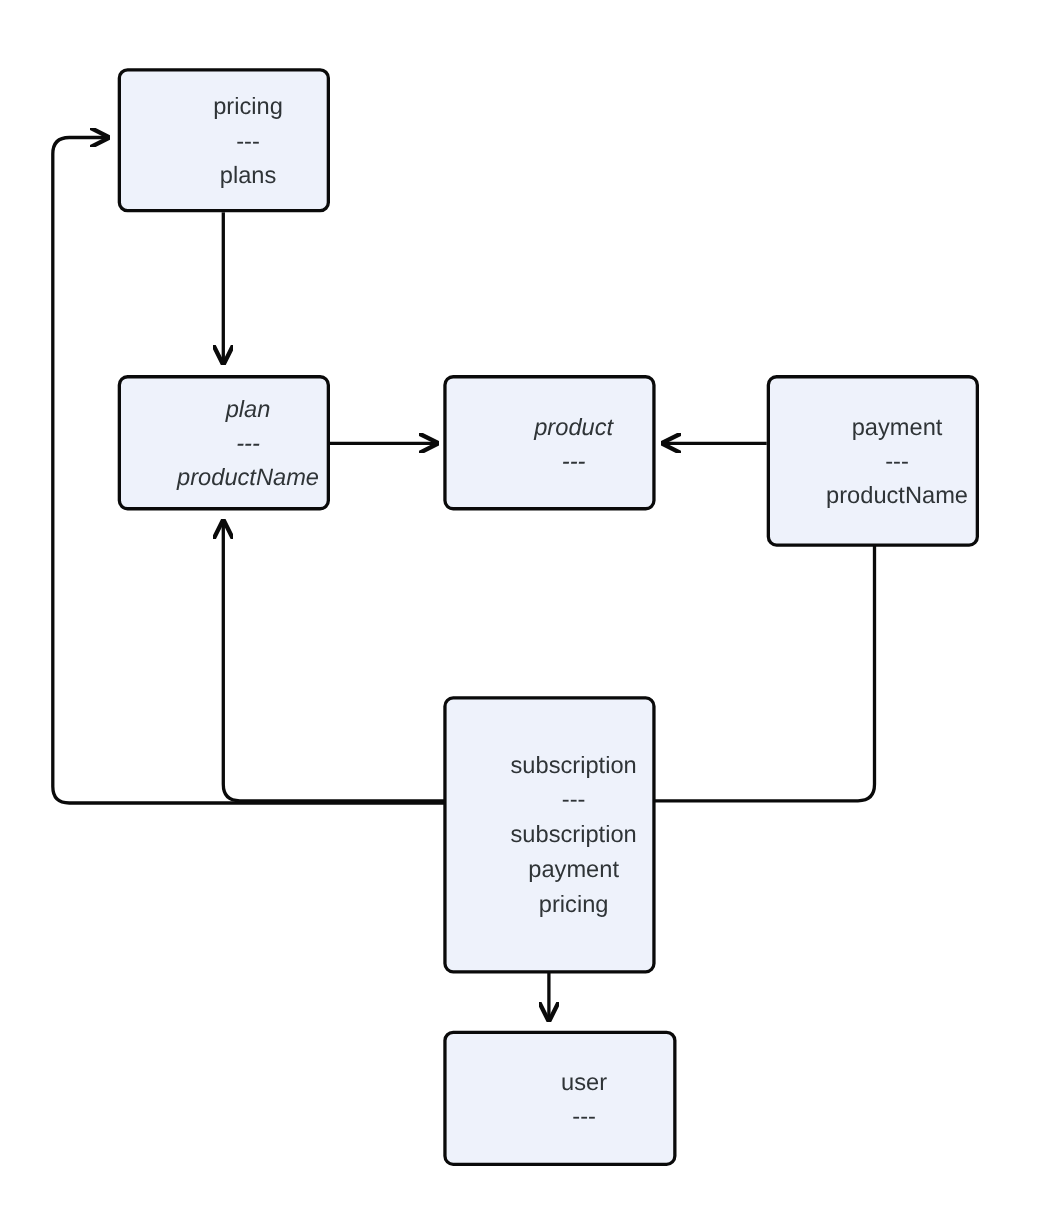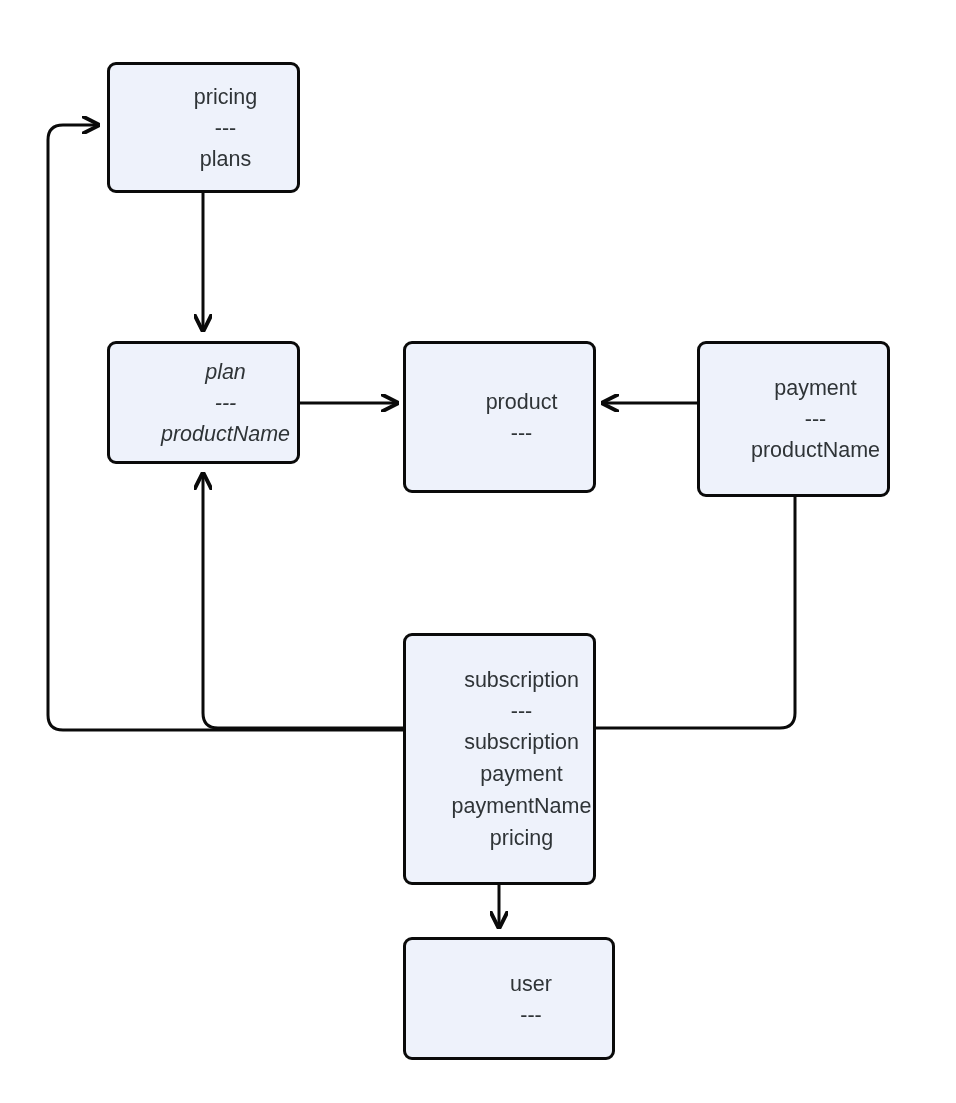--- a/index.html
+++ b/index.html
@@ -87,40 +87,39 @@
   </div>
 
   <div class="node" style="left:107px; top:341px; width:193px; height:123px;font-style:italic;">
     <div>plan</div>
     <div class="sep">---</div>
     <div class="field-list">
       <div>productName</div>
     </div>
   </div>
 
-  <div class="node" style="left:403px; top:341px; width:193px; height:152px;">
+  <div class="node" style="left:403px; top:341px; width:193px; height:123px;font-style:italic;">
     <div>product</div>
     <div class="sep">---</div>
   </div>
 
   <div class="node" style="left:697px; top:341px; width:193px; height:156px;">
     <div>payment</div>
     <div class="sep">---</div>
     <div class="field-list">
       <div>productName</div>
     </div>
   </div>
 
   <div class="node" style="left:403px; top:603px; width:193px; height:252px;margin-top:30px;">
     <div>subscription</div>
     <div class="sep">---</div>
     <div class="field-list">
       <div>subscription</div>
       <div>payment</div>
-      <div>paymentName</div>
       <div>pricing</div>
     </div>
   </div>
 
   <div class="node" style="left:403px; top:937px; width:212px; height:123px;">
     <div>user</div>
     <div class="sep">---</div>
   </div>
 
 </div>

